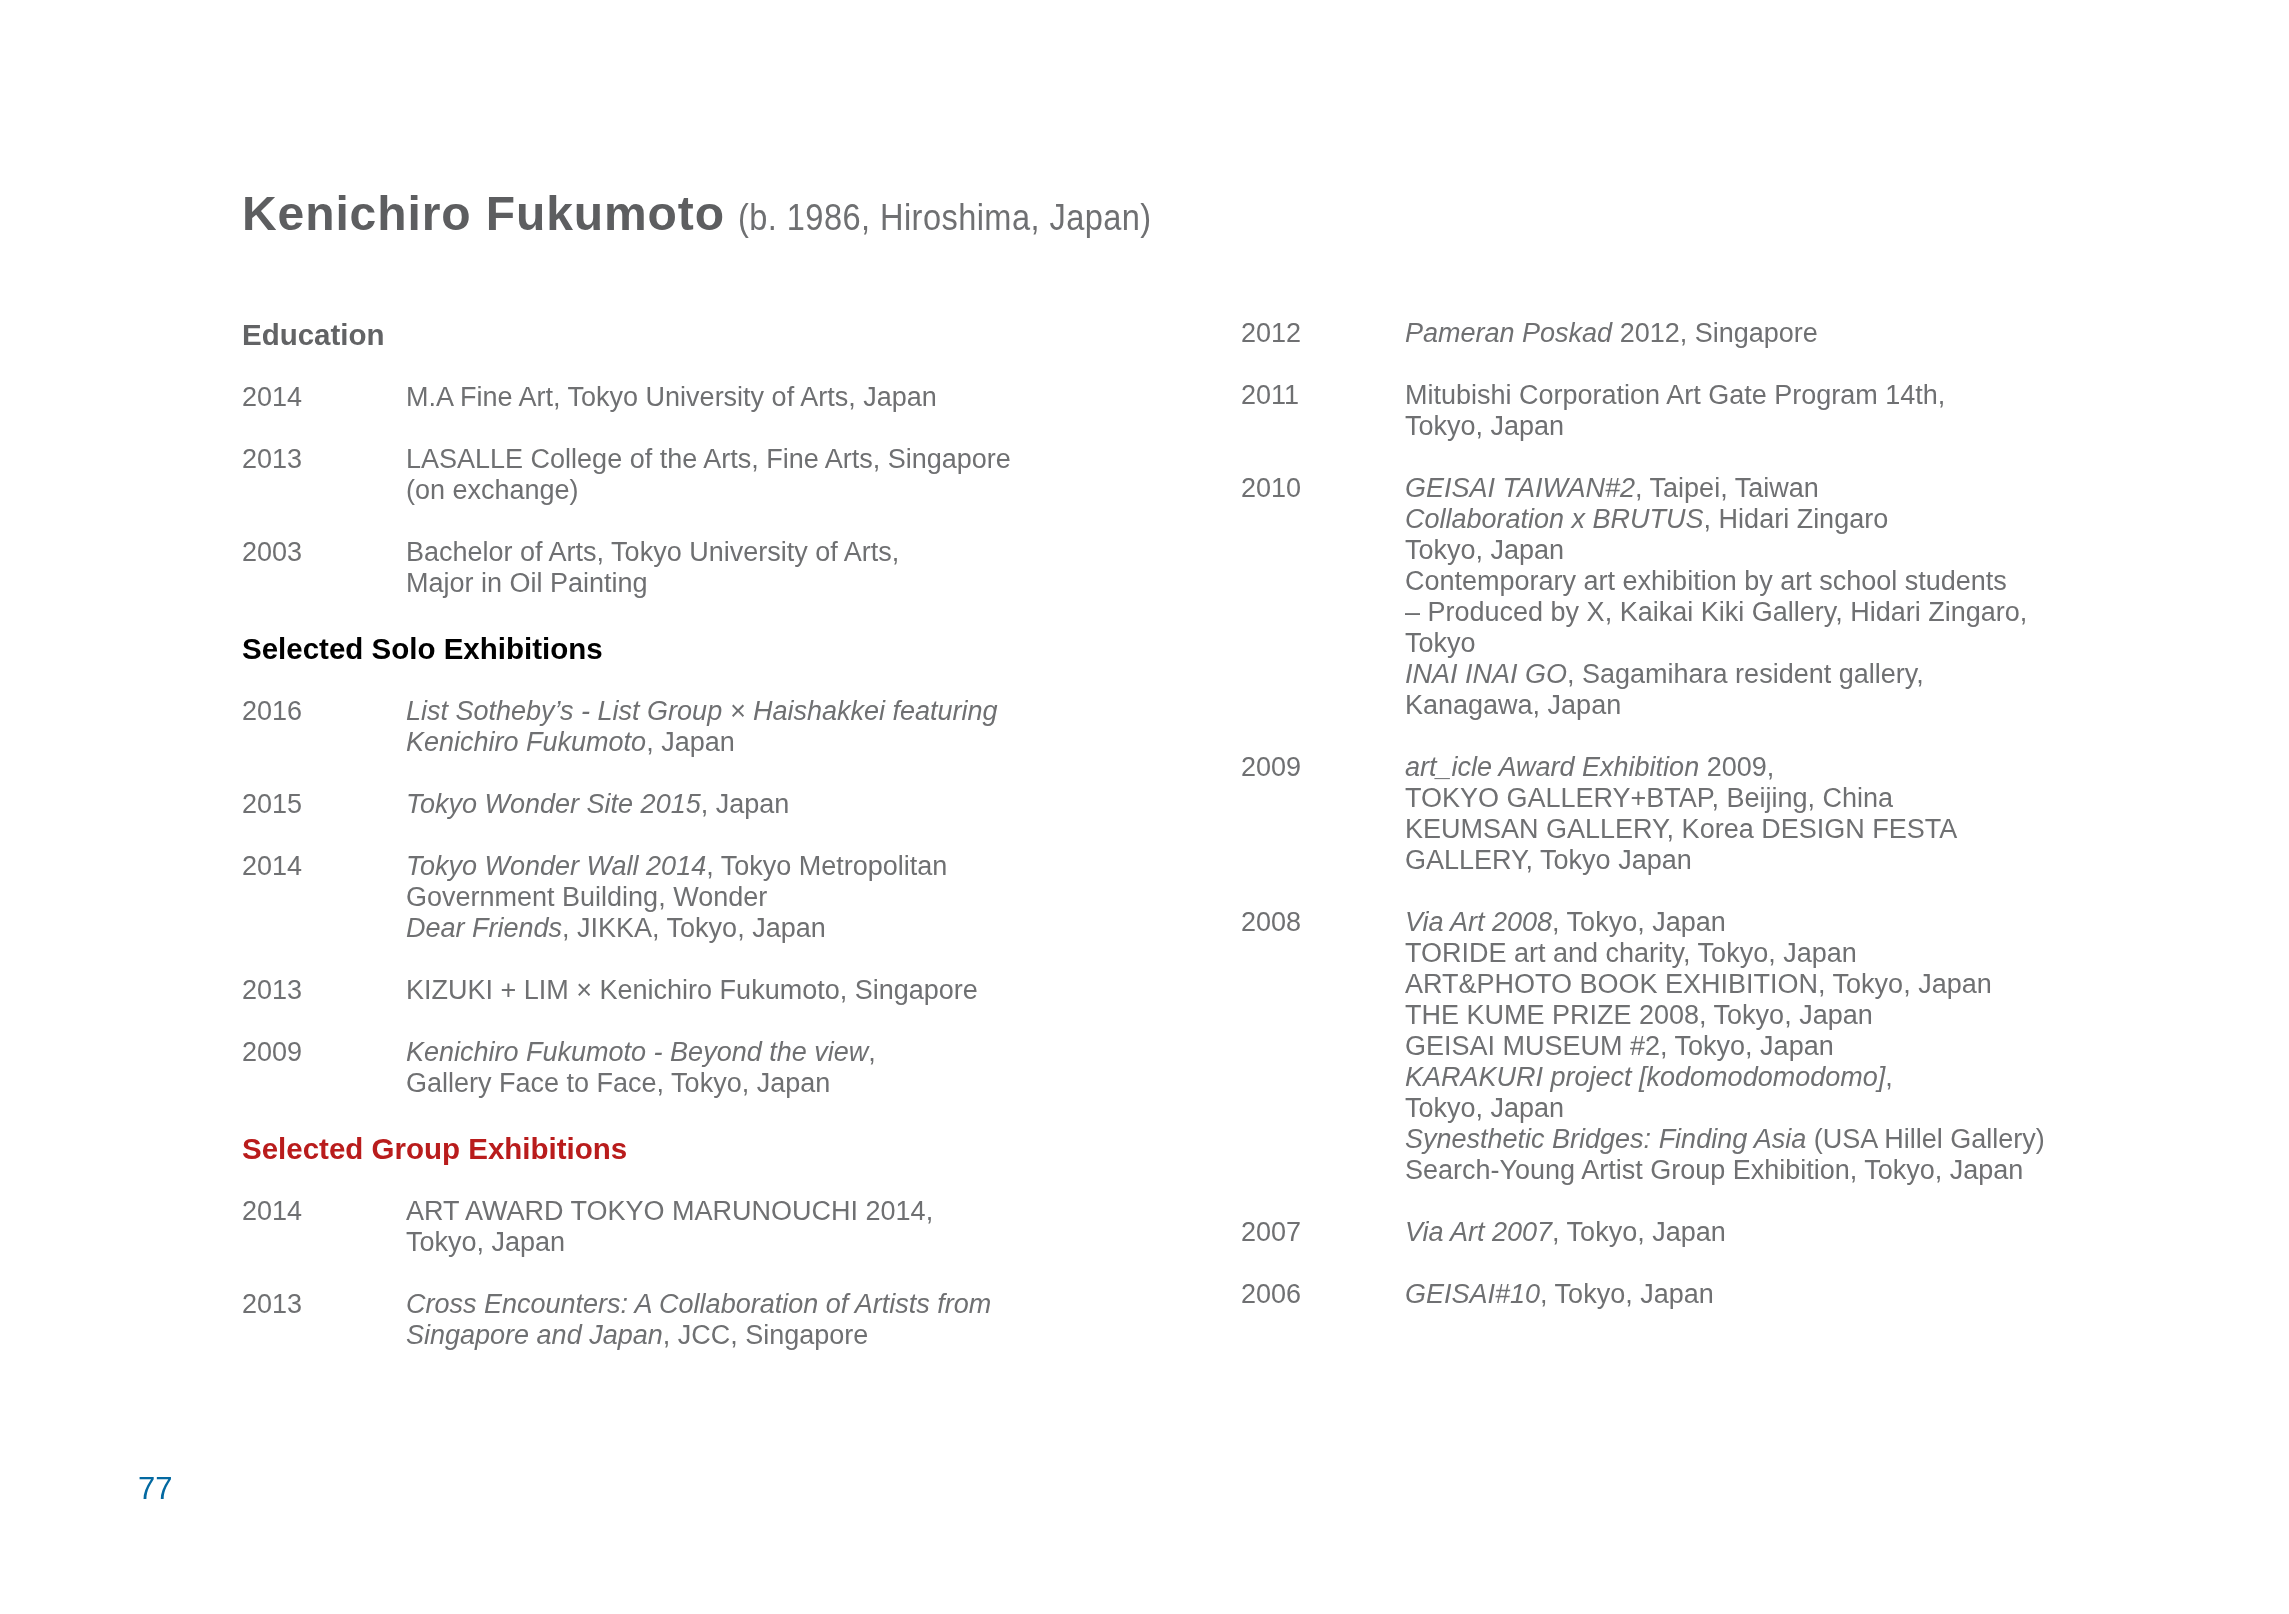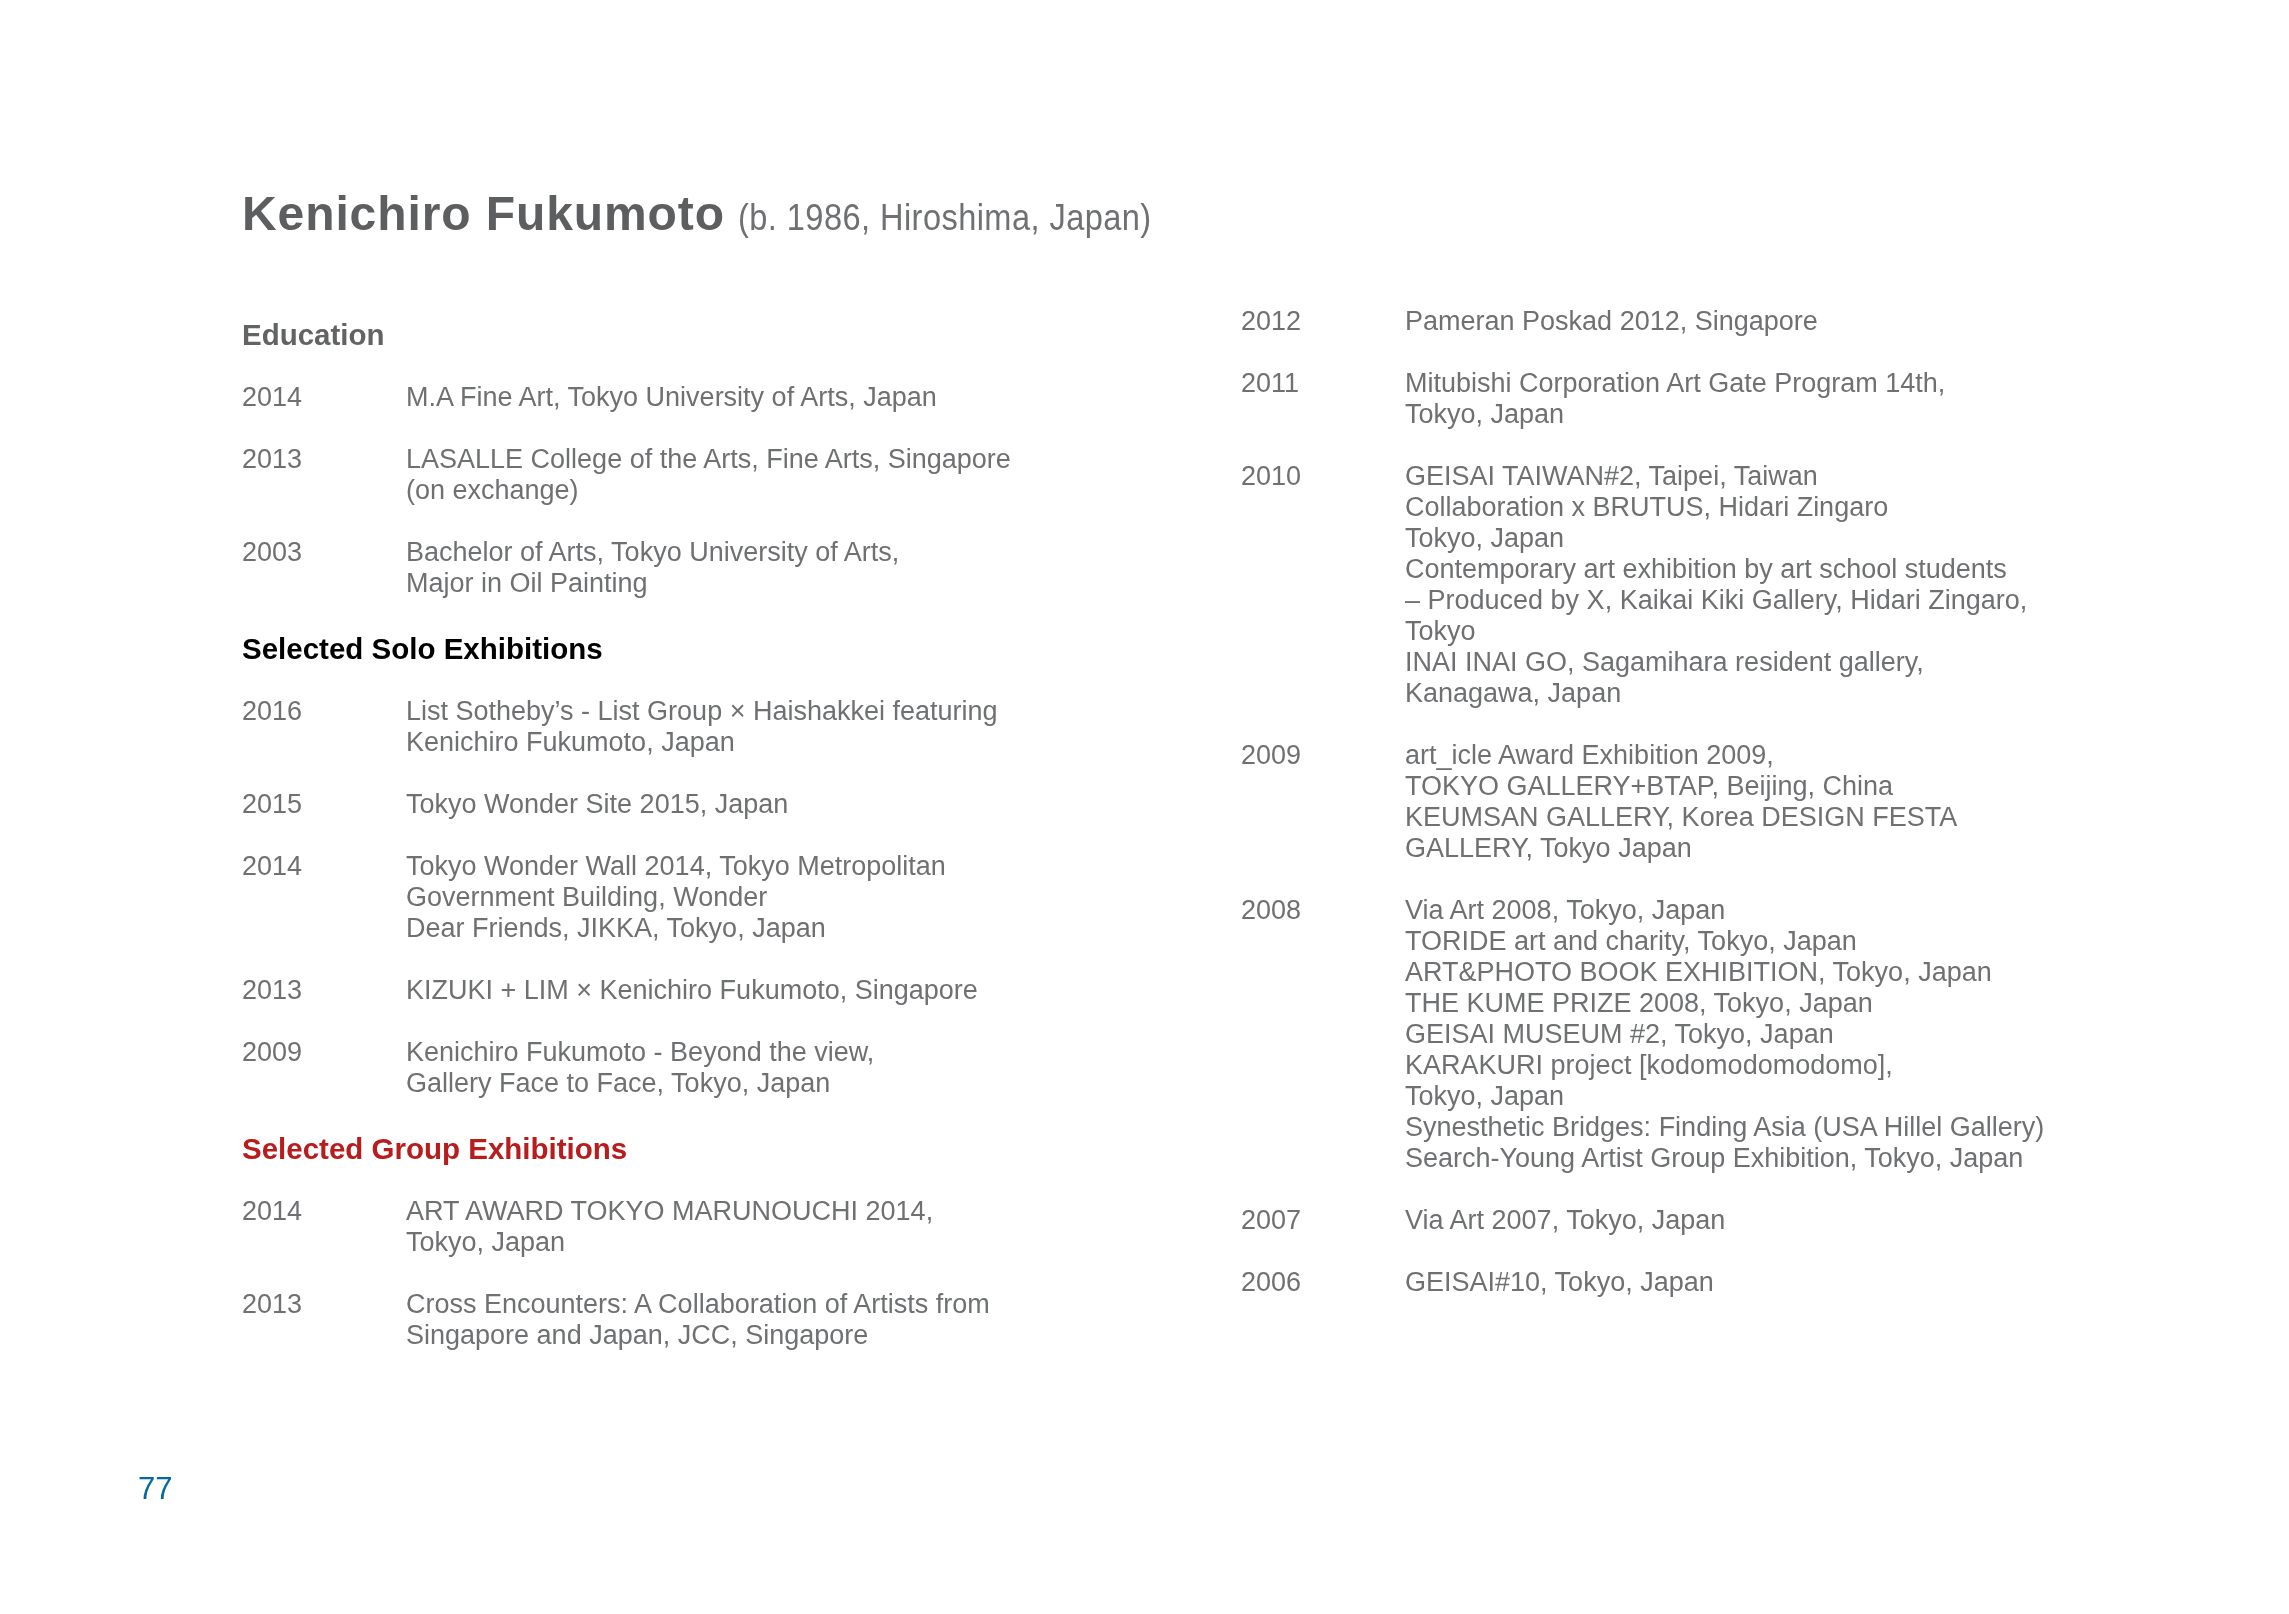--- a/index.html
+++ b/index.html
@@ -30,41 +30,41 @@
     transform:scaleX(0.88);
     transform-origin:left center;
     letter-spacing:0.5px;
   }
   .col{
     position:absolute;
     font-size:27px;
     line-height:31px;
   }
   .col-left{left:242px;top:316px;width:951px;}
-  .col-right{left:1241px;top:306px;width:1006px;}
+  .col-right{left:1241px;top:318px;width:1006px;}
   .heading{
     font-size:29.5px;
     line-height:37px;
     font-weight:bold;
     color:#626365;
     margin:0 0 29px 0;
   }
   .section + .section{margin-top:31px;}
   .entry{
     display:flex;
     margin-bottom:31px;
   }
   .entry:last-child{margin-bottom:0;}
   .year{
     flex:0 0 164px;
     white-space:nowrap;
   }
   .desc{flex:1 1 auto;}
   .line{white-space:nowrap;}
-  .it{}
+  .it{font-style:italic;}
   .page-number{
     position:absolute;
     left:138px;top:1471px;
     font-size:31px;
     color:#0369a1;
   }
 </style>
 </head>
 <body>
 

